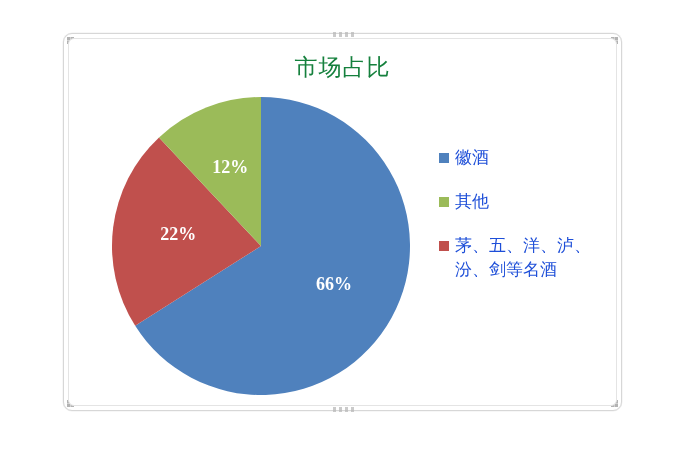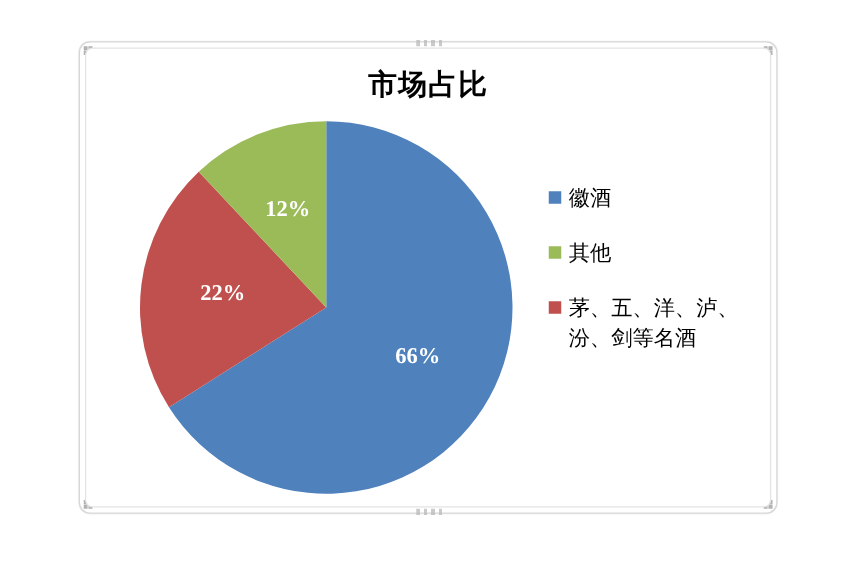--- a/index.html
+++ b/index.html
@@ -73,22 +73,22 @@
 
   
   #chart-title {
     position: absolute;
     left: 0;
     top: 13px;
     width: 100%;
     text-align: center;
     font-family: "Liberation Serif", "DejaVu Serif", serif;
     font-size: 23px;
-    font-weight: 700;
-    color: #000000;
+    font-weight: 400;
+    color: #15803d;
     letter-spacing: 1px;
     white-space: nowrap;
   }
 
   
   #plot-area {
     position: absolute;
     left: 43px;
     top: 58px;
     width: 298px;
@@ -123,23 +123,23 @@
   }
   .legend-item:last-child { margin-bottom: 0; }
   .legend-swatch {
     width: 10px;
     height: 10px;
     flex: 0 0 10px;
     margin-top: 6px;
     margin-right: 6px;
   }
   .legend-label {
-    font-family: Liberation Serif, serif;
+    font-family: Liberation Mono, monospace;
     font-size: 17px;
-    color: #000000;
+    color: #1d4ed8;
     line-height: 24px;
     letter-spacing: 0px;
   }
 </style>
 </head>
 <body>
 
 <div id="chart-frame">
 
   <div class="grip grip-top"></div>

